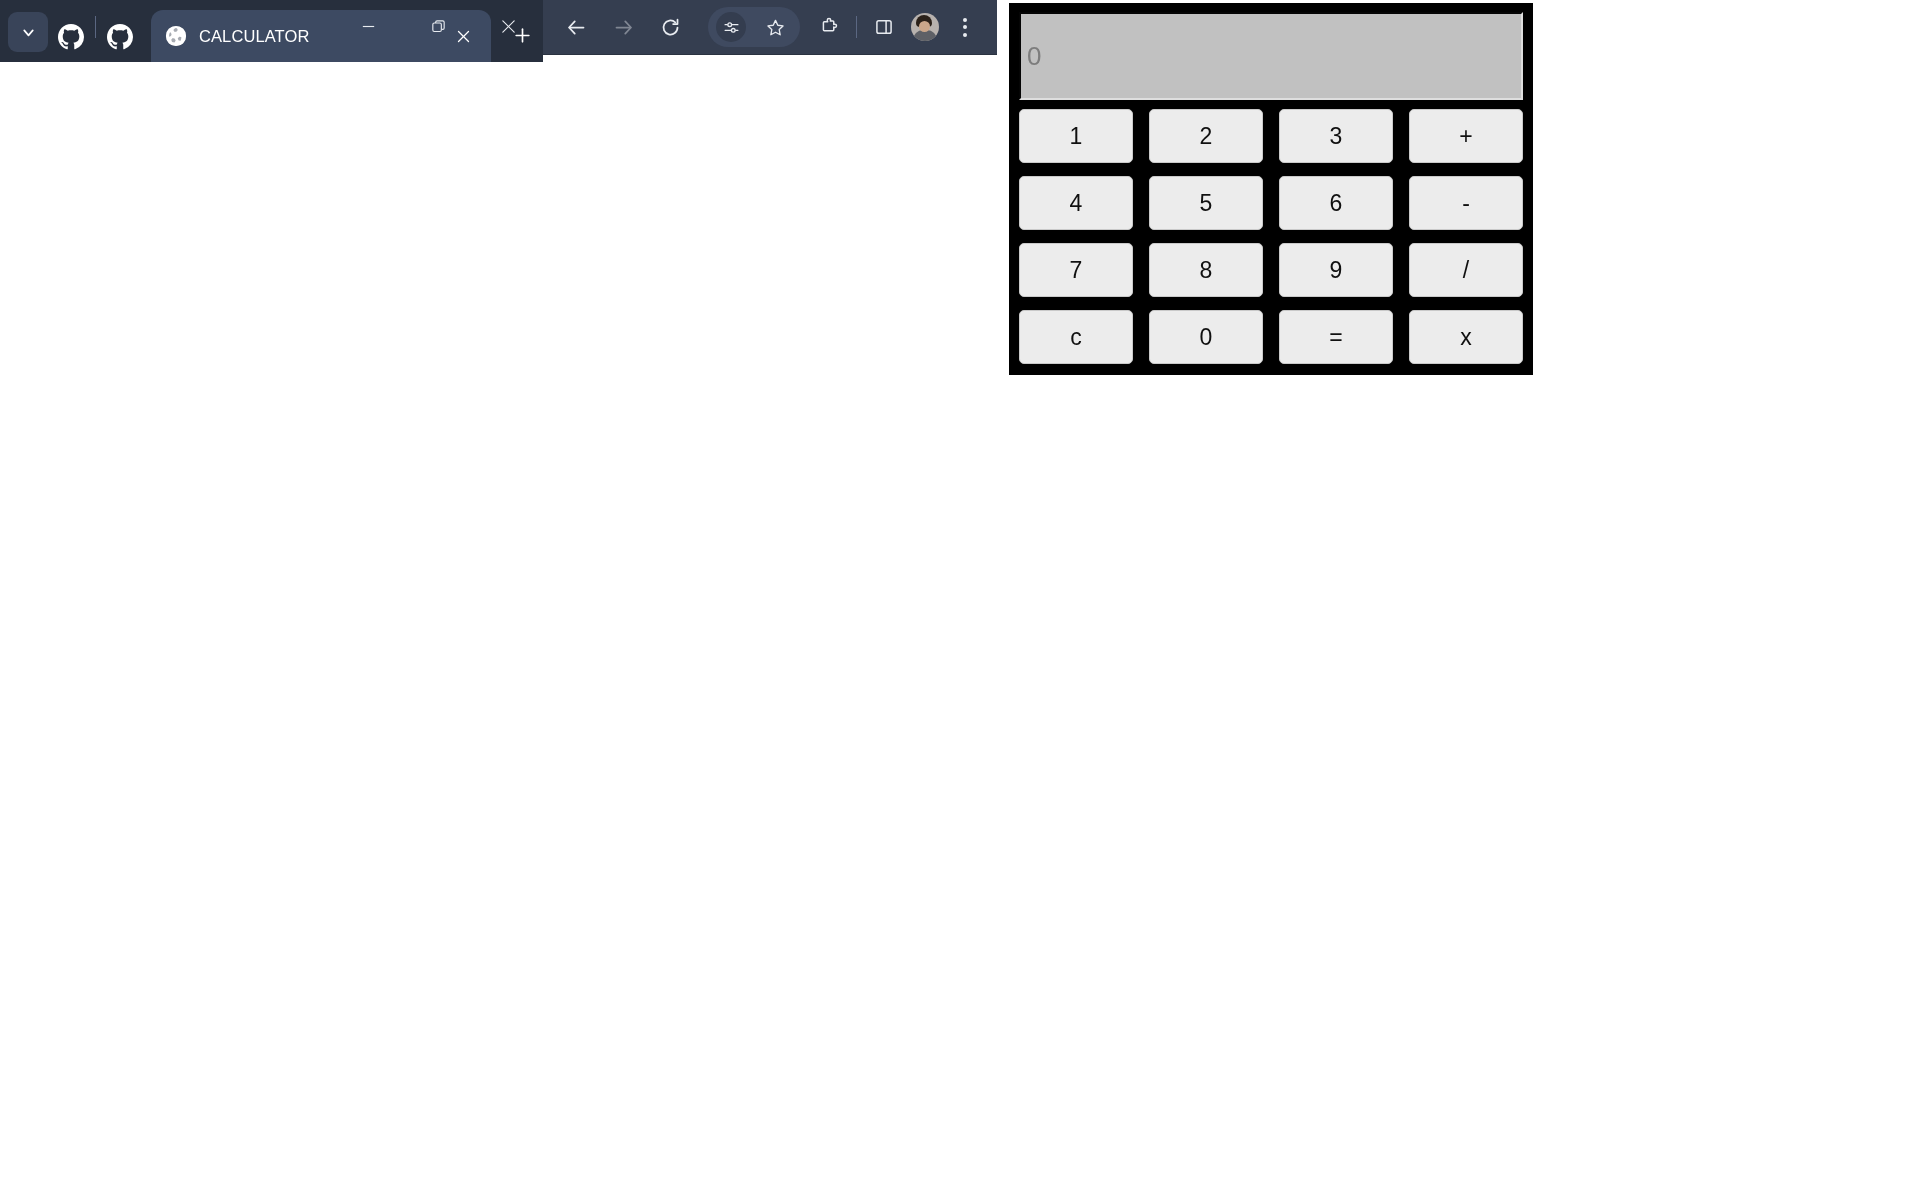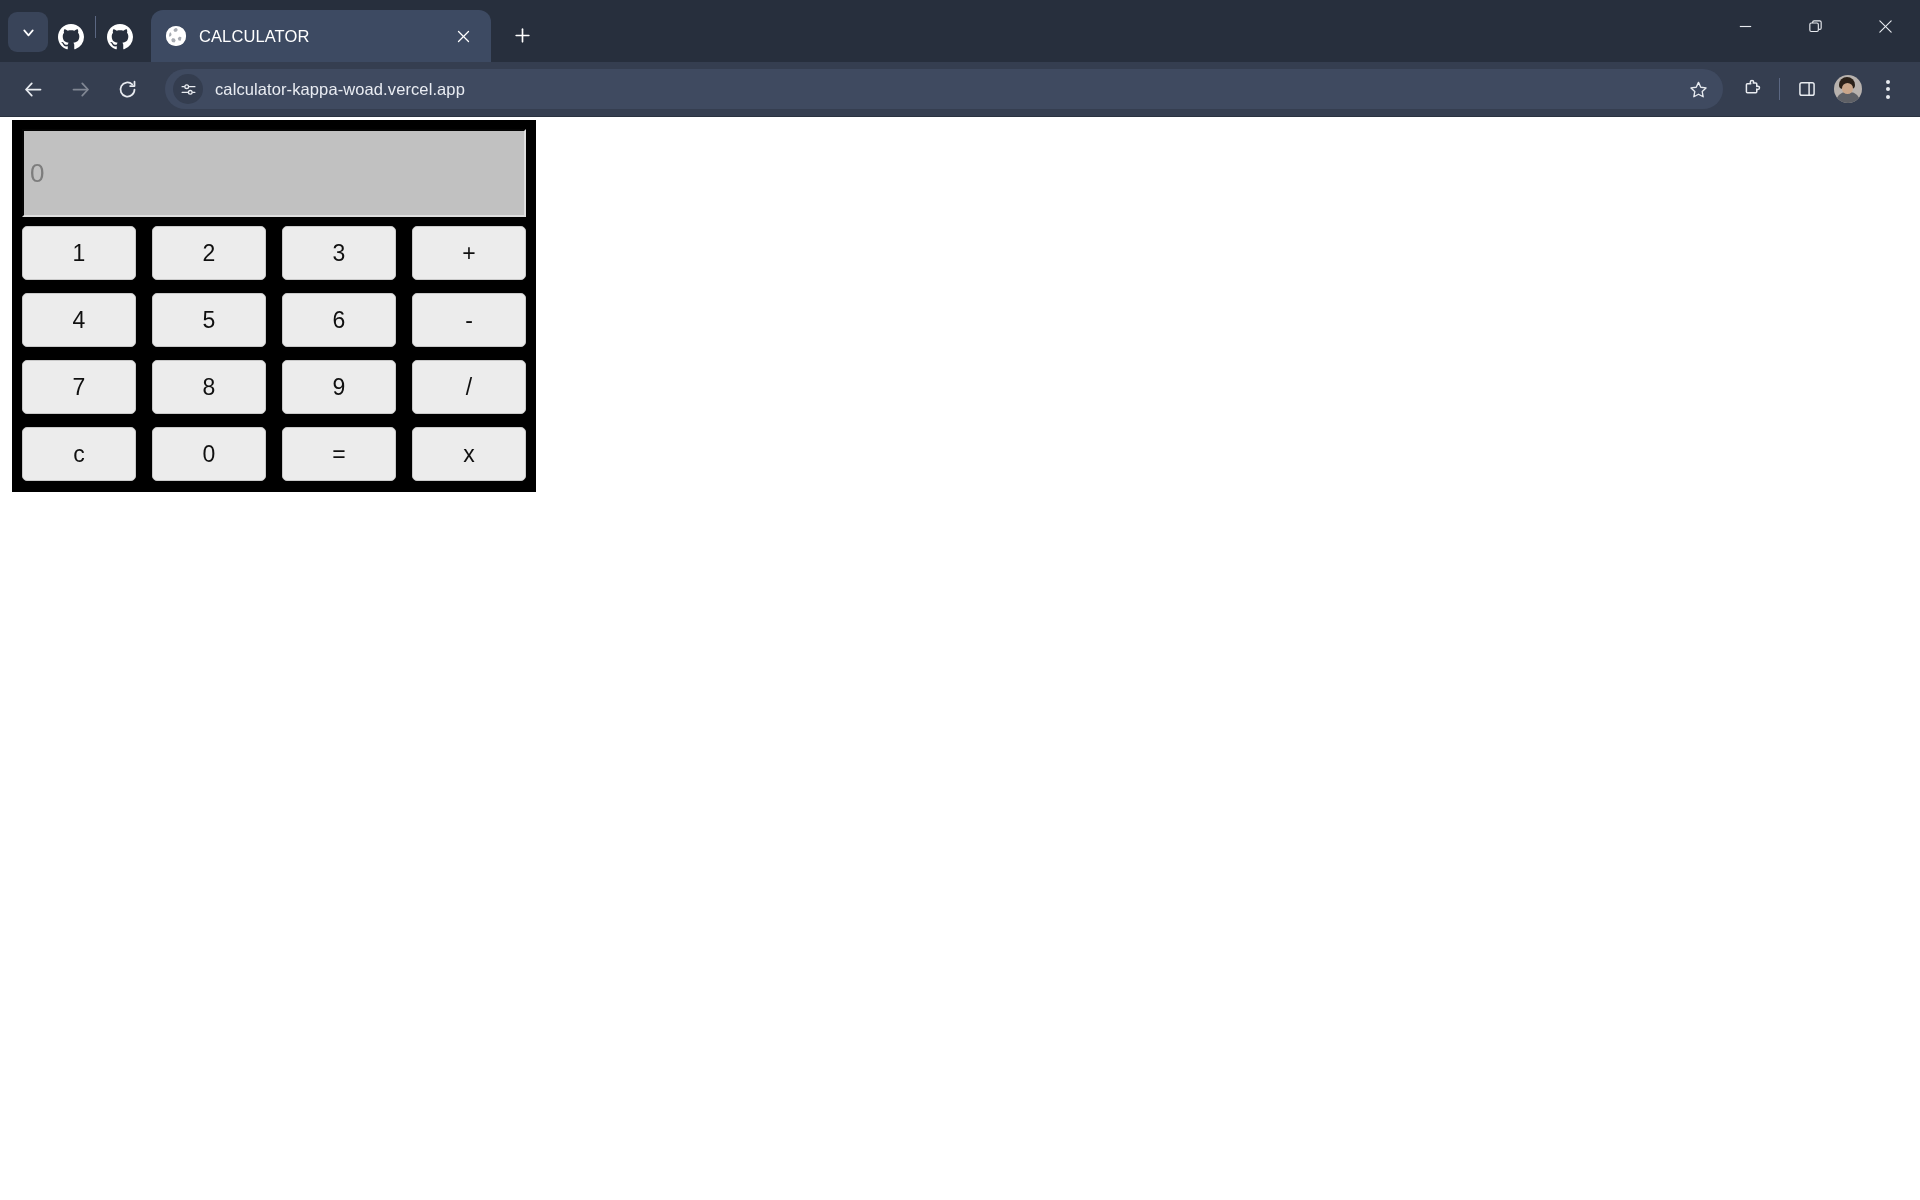--- a/index.html
+++ b/index.html
@@ -4,21 +4,21 @@
 <style>
   * { box-sizing: border-box; margin: 0; padding: 0; }
   html, body {
     width: 1920px; height: 1200px;
     overflow: hidden;
     background: #ffffff;
     font-family: "Liberation Sans", sans-serif;
   }
 
   
-  .browser { width: 1920px; height: 1200px; display: flex; flex-direction: column; background:#ffffff; }
+  .browser { width: 1920px; height: 1200px; display: flex; flex-direction: row; background:#ffffff; }
 
   .titlebar {
     height: 62px;
     background: #272f3d;
     display: flex;
     align-items: flex-end;
     position: relative;
     flex: none;
   }
 
@@ -363,21 +363,20 @@
       <span class="site-info">
         <svg viewBox="0 0 24 24" fill="none" stroke="#e8ebf0" stroke-width="1.9" stroke-linecap="round">
           <line x1="13" y1="8" x2="21" y2="8"></line>
           <line x1="3" y1="8" x2="6" y2="8"></line>
           <circle cx="9.5" cy="8" r="2.6"></circle>
           <line x1="3" y1="16" x2="11" y2="16"></line>
           <line x1="18" y1="16" x2="21" y2="16"></line>
           <circle cx="14.5" cy="16" r="2.6"></circle>
         </svg>
       </span>
-      <span class="omni-url" title="calculator-kappa-woad.vercel.app">calculator-kappa-woad.vercel.app</span>
       <span class="star-btn">
         <svg viewBox="0 0 24 24" fill="none" stroke="#e8ebf0" stroke-width="1.7" stroke-linejoin="round">
           <polygon points="12 3 14.9 9.2 21.5 10 16.7 14.6 17.9 21.2 12 18 6.1 21.2 7.3 14.6 2.5 10 9.1 9.2"></polygon>
         </svg>
       </span>
     </div>
 
     <div class="tb-btn">
       <svg viewBox="0 0 24 24" fill="none" stroke="#e8ebf0" stroke-width="1.8" stroke-linejoin="round">
         <path d="M10 3.5c0-1 .9-1.8 2-1.8s2 .8 2 1.8c0 .5-.2.9-.5 1.2h3.1c.6 0 1.1.5 1.1 1.1v3.3c.3-.3.8-.5 1.3-.5 1.1 0 2 .9 2 2s-.9 2-2 2c-.5 0-1-.2-1.3-.5v3.3c0 .6-.5 1.1-1.1 1.1H6.4c-.6 0-1.1-.5-1.1-1.1V6.8c0-.6.5-1.1 1.1-1.1h4.1c-.3-.3-.5-.7-.5-1.2z"></path>

